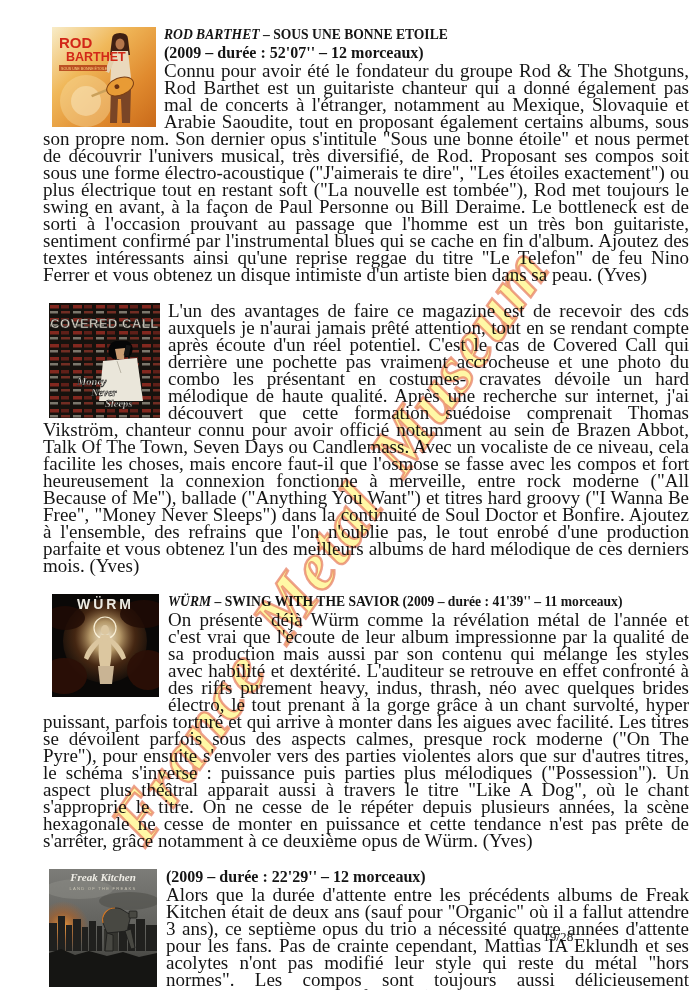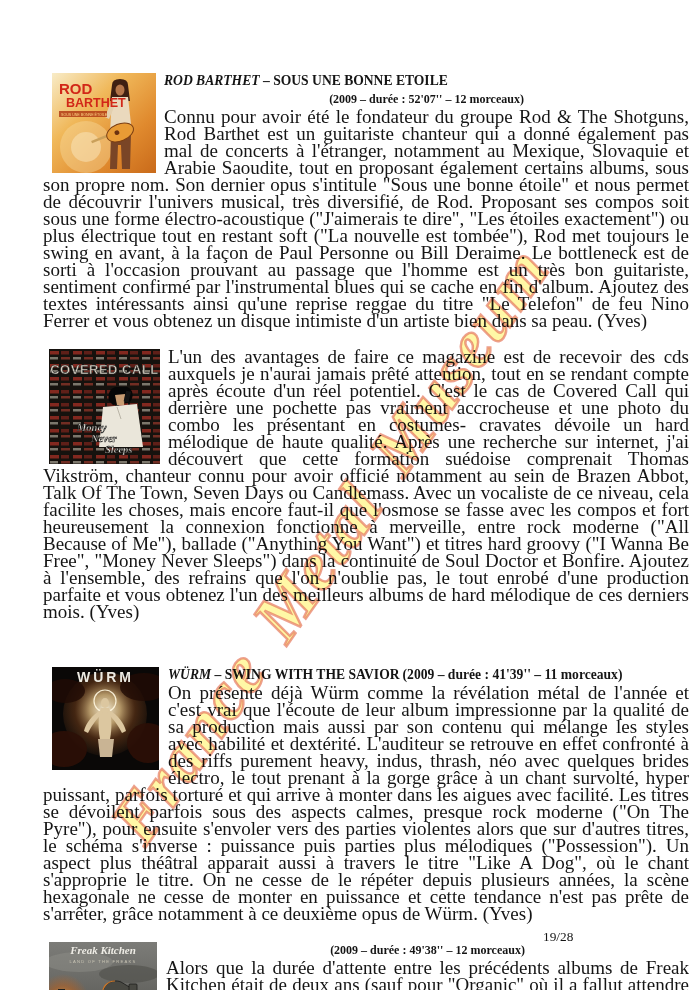--- a/index.html
+++ b/index.html
@@ -14,27 +14,27 @@
   }
   .review{clear:both;margin-bottom:19px;}
   .cover{
     float:left;display:block;
   }
   .cover-1{width:104px;height:100px;margin:1px 8px 0 9px;}
   .cover-2{width:111px;height:115px;margin:1px 8px 0 6px;}
   .cover-3{width:107px;height:103px;margin:1px 9px 0 9px;}
   .cover-4{width:108px;height:118px;margin:1px 9px 0 6px;}
   .rev-heading{
-    font-size:13.6px;font-weight:bold;line-height:18px;margin-top:46px;
+    font-size:13.6px;font-weight:bold;line-height:18px;
   }
   .band{font-style:italic;}
   .sep{white-space:pre;}
   .details-inline:not(:empty){margin-left:3px;}
   .rev-details{
-    font-size:12px;font-weight:bold;line-height:18px;text-align:center;
+    font-size:16px;font-weight:bold;line-height:18px;
   }
   .rev-details:empty{display:none;}
   .rev-body{
     margin:0;font-size:19px;line-height:17px;text-align:justify;
   }
   .page-number{
     position:absolute;left:543px;top:929px;z-index:1;
     font-size:13.3px;
   }
   .watermark{
@@ -185,21 +185,21 @@
         <path d="M2,18 C0,8 10,0 20,4 L30,10 L26,26 L6,28 Z"></path>
         <rect x="28" y="6" width="8" height="7" rx="1"></rect>
         <path d="M24,26 L30,44 L34,43 L30,24 Z"></path>
         <path d="M6,28 L4,46 L12,46 L12,30 Z"></path>
         <path d="M2,18 C0,10 6,3 14,3" fill="none" stroke="#d07828" stroke-width="1.2"></path>
       </g>
       <path d="M0,84 L12,80 L26,86 L40,82 L58,87 L74,83 L90,88 L108,84 L108,118 L0,118 Z" fill="#151513"></path>
       <text class="serifit" x="54" y="12" text-anchor="middle" font-size="11" font-style="italic" font-weight="bold" fill="#efede6">Freak Kitchen</text>
       <text x="54" y="21" text-anchor="middle" font-size="4.2" letter-spacing="1.2" fill="#c8c4b4">LAND OF THE FREAKS</text>
     </svg>
-    <div class="rev-details">(2009 – durée : 49'38'' – 12 morceaux)</div>
+    <div class="rev-details">(2009 – durée : 22'29'' – 12 morceaux)</div>
     <p class="rev-body">Alors que la durée d'attente entre les précédents albums de Freak Kitchen était de deux ans (sauf pour "Organic" où il a fallut attendre 3 ans), ce septième opus du trio a nécessité quatre années d'attente pour les fans. Pas de crainte cependant, Mattias IA Eklundh et ses acolytes n'ont pas modifié leur style qui reste du métal "hors normes". Les compos sont toujours aussi délicieusement surprenantes, le tout constituant une fusion ("Teargas Jazz" avec violons et instruments à cordes) dans la ligné de Franck Zappa et de Steve Vai. Soutenu par une section rythmique hallucinante, qui groove et pulse sans relâche, Mattias, tel un OVNI, nous abreuve de soli déjantés, associant technique, mélodie et groove. Alors que d'autres combos partent dans des délires instrumentaux, parfois opaques, le trio a toujours su rendre ses compos accessibles grâce à la présence de mélodies imparables. Cet album voit aussi Christer Ortefors (basse) se lancer dans le chant à</p>
   </div>
 
 </div>
 
 <div class="watermark">France Metal Museum</div>
 
 <div class="page-number">19/28</div>
 
 </body></html>

